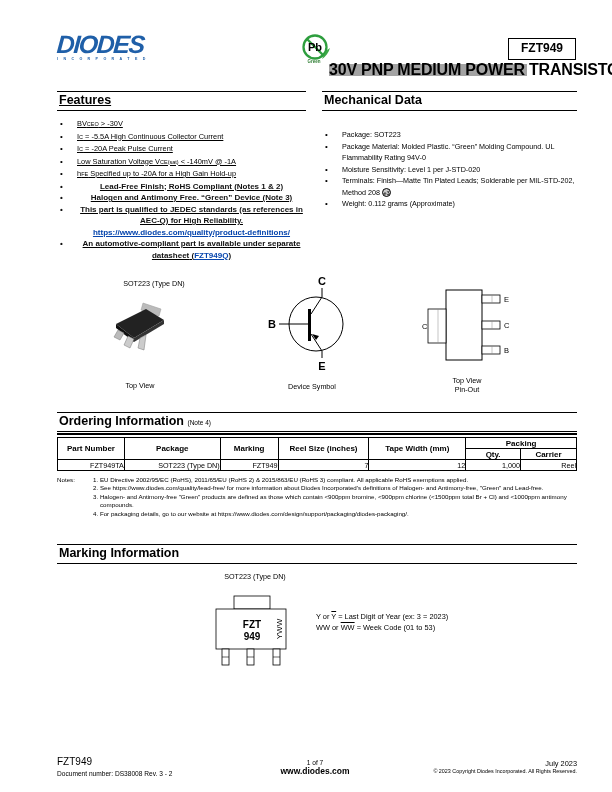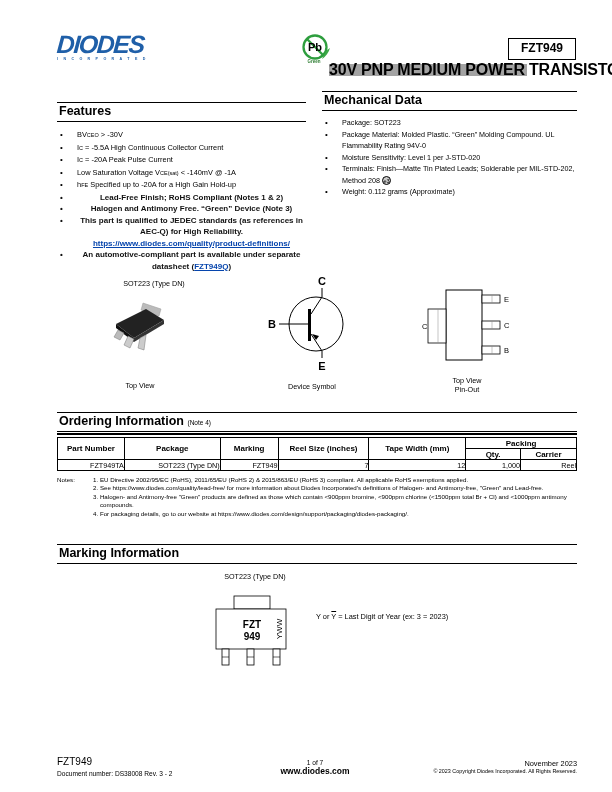--- a/index.html
+++ b/index.html
@@ -58,21 +58,21 @@
   <circle cx="14" cy="14" r="11.5" fill="none" stroke="#2e9e3e" stroke-width="2.3"></circle>
   <line x1="6" y1="6" x2="22" y2="22" stroke="#2e9e3e" stroke-width="2.3"></line>
   <text x="14" y="18" text-anchor="middle" font-family="Liberation Sans, sans-serif" font-size="11" font-weight="bold" fill="#000">Pb</text>
   <path d="M21 26 Q27 22 29 15 Q24 18 21 26 Z" fill="#3aa845"></path>
 </svg>
 <div class="abs pb-green">Green</div>
 
 <div class="abs partbox">FZT949</div>
 <div class="abs subtitle">30V PNP MEDIUM POWER TRANSISTOR IN SOT223</div>
 
-<div class="abs" style="left:57px; top:102px; width:249px;">
+<div class="abs" style="left:57px; top:91px; width:249px;text-decoration:underline;">
   <div class="sec-head">Features</div>
   <ul class="bullets" style="margin-top:7px;">
     <li><span>BV</span><span class="sub">CEO</span><span> &gt; -30V</span></li>
     <li><span>I</span><span class="sub">C</span><span> = -5.5A High Continuous Collector Current</span></li>
     <li><span>I</span><span class="sub">C</span><span> = -20A Peak Pulse Current</span></li>
     <li><span>Low Saturation Voltage V</span><span class="sub">CE(sat)</span><span> &lt; -140mV @ -1A</span></li>
     <li><span>h</span><span class="sub">FE</span><span> Specified up to -20A for a High Gain Hold-up</span></li>
     <li class="bold">Lead-Free Finish; RoHS Compliant (Notes 1 &amp; 2)</li>
     <li class="bold">Halogen and Antimony Free. “Green” Device (Note 3)</li>
     <li class="bold">
@@ -80,21 +80,21 @@
       <a>https://www.diodes.com/quality/product-definitions/</a>
     </li>
     <li class="bold">
       <span>An automotive-compliant part is available under separate datasheet</span> (<a>FZT949Q</a>)
     </li>
   </ul>
 </div>
 
 <div class="abs" style="left:322px; top:91px; width:255px;">
   <div class="sec-head">Mechanical Data</div>
-  <ul class="bullets" style="margin-top:6px; font-size:7.2px;">
+  <ul class="bullets" style="margin-top:18px; font-size:7.2px;">
     <li>Package: SOT223</li>
     <li>Package Material: Molded Plastic. “Green” Molding Compound. UL Flammability Rating 94V-0</li>
     <li>Moisture Sensitivity: Level 1 per J-STD-020</li>
     <li><span>Terminals: Finish—Matte Tin Plated Leads; Solderable per MIL-STD-202, Method 208</span> <span style="display:inline-block; border:0.8px solid #000; border-radius:50%; background:#ccc; font-size:5.5px; width:9px; height:9px; line-height:8px; text-align:center;">e3</span></li>
     <li>Weight: 0.112 grams (Approximate)</li>
   </ul>
 </div>
 
 <div class="abs cap" style="left:110px; top:279px; width:88px;">SOT223 (Type DN)</div>
 <svg class="abs" style="left:108px; top:298px;" width="70" height="60" viewBox="0 0 70 60">
@@ -208,20 +208,21 @@
   <rect x="12" y="57" width="7" height="16" fill="#fff" stroke="#000" stroke-width="0.8"></rect>
   <line x1="12" y1="65" x2="19" y2="65" stroke="#000" stroke-width="0.6"></line>
   <rect x="37" y="57" width="7" height="16" fill="#fff" stroke="#000" stroke-width="0.8"></rect>
   <line x1="37" y1="65" x2="44" y2="65" stroke="#000" stroke-width="0.6"></line>
   <rect x="63" y="57" width="7" height="16" fill="#fff" stroke="#000" stroke-width="0.8"></rect>
   <line x1="63" y1="65" x2="70" y2="65" stroke="#000" stroke-width="0.6"></line>
 </svg>
 
 <div class="abs mark-text" style="left:316px; top:611px; width:200px;">
   <div><span>Y or </span><span class="ovl">Y</span><span> = Last Digit of Year (ex: 3 = 2023)</span></div>
+  <div><span>WW or </span><span class="ovl">WW</span><span> = Week Code (01 to 53)</span></div>
 </div>
 
 <div class="abs footer-l1" style="left:57px; top:756px;">FZT949</div>
 <div class="abs footer-s" style="left:57px; top:770px;">Document number: DS38008 Rev. 3 - 2</div>
 <div class="abs footer-s" style="left:280px; top:759px; width:70px; text-align:center;">1 of 7</div>
 <div class="abs" style="left:270px; top:766px; width:90px; text-align:center; font-size:8.5px; font-weight:bold;">www.diodes.com</div>
-<div class="abs footer-s" style="left:470px; top:759px; width:107px; text-align:right; font-size:7.4px;">November 2023</div>
+<div class="abs footer-s" style="left:470px; top:759px; width:107px; text-align:right; font-size:7.4px;">July 2023</div>
 <div class="abs" style="left:380px; top:768px; width:197px; text-align:right; font-size:5.4px;">© 2023 Copyright Diodes Incorporated. All Rights Reserved.</div>
 
 </body></html>

